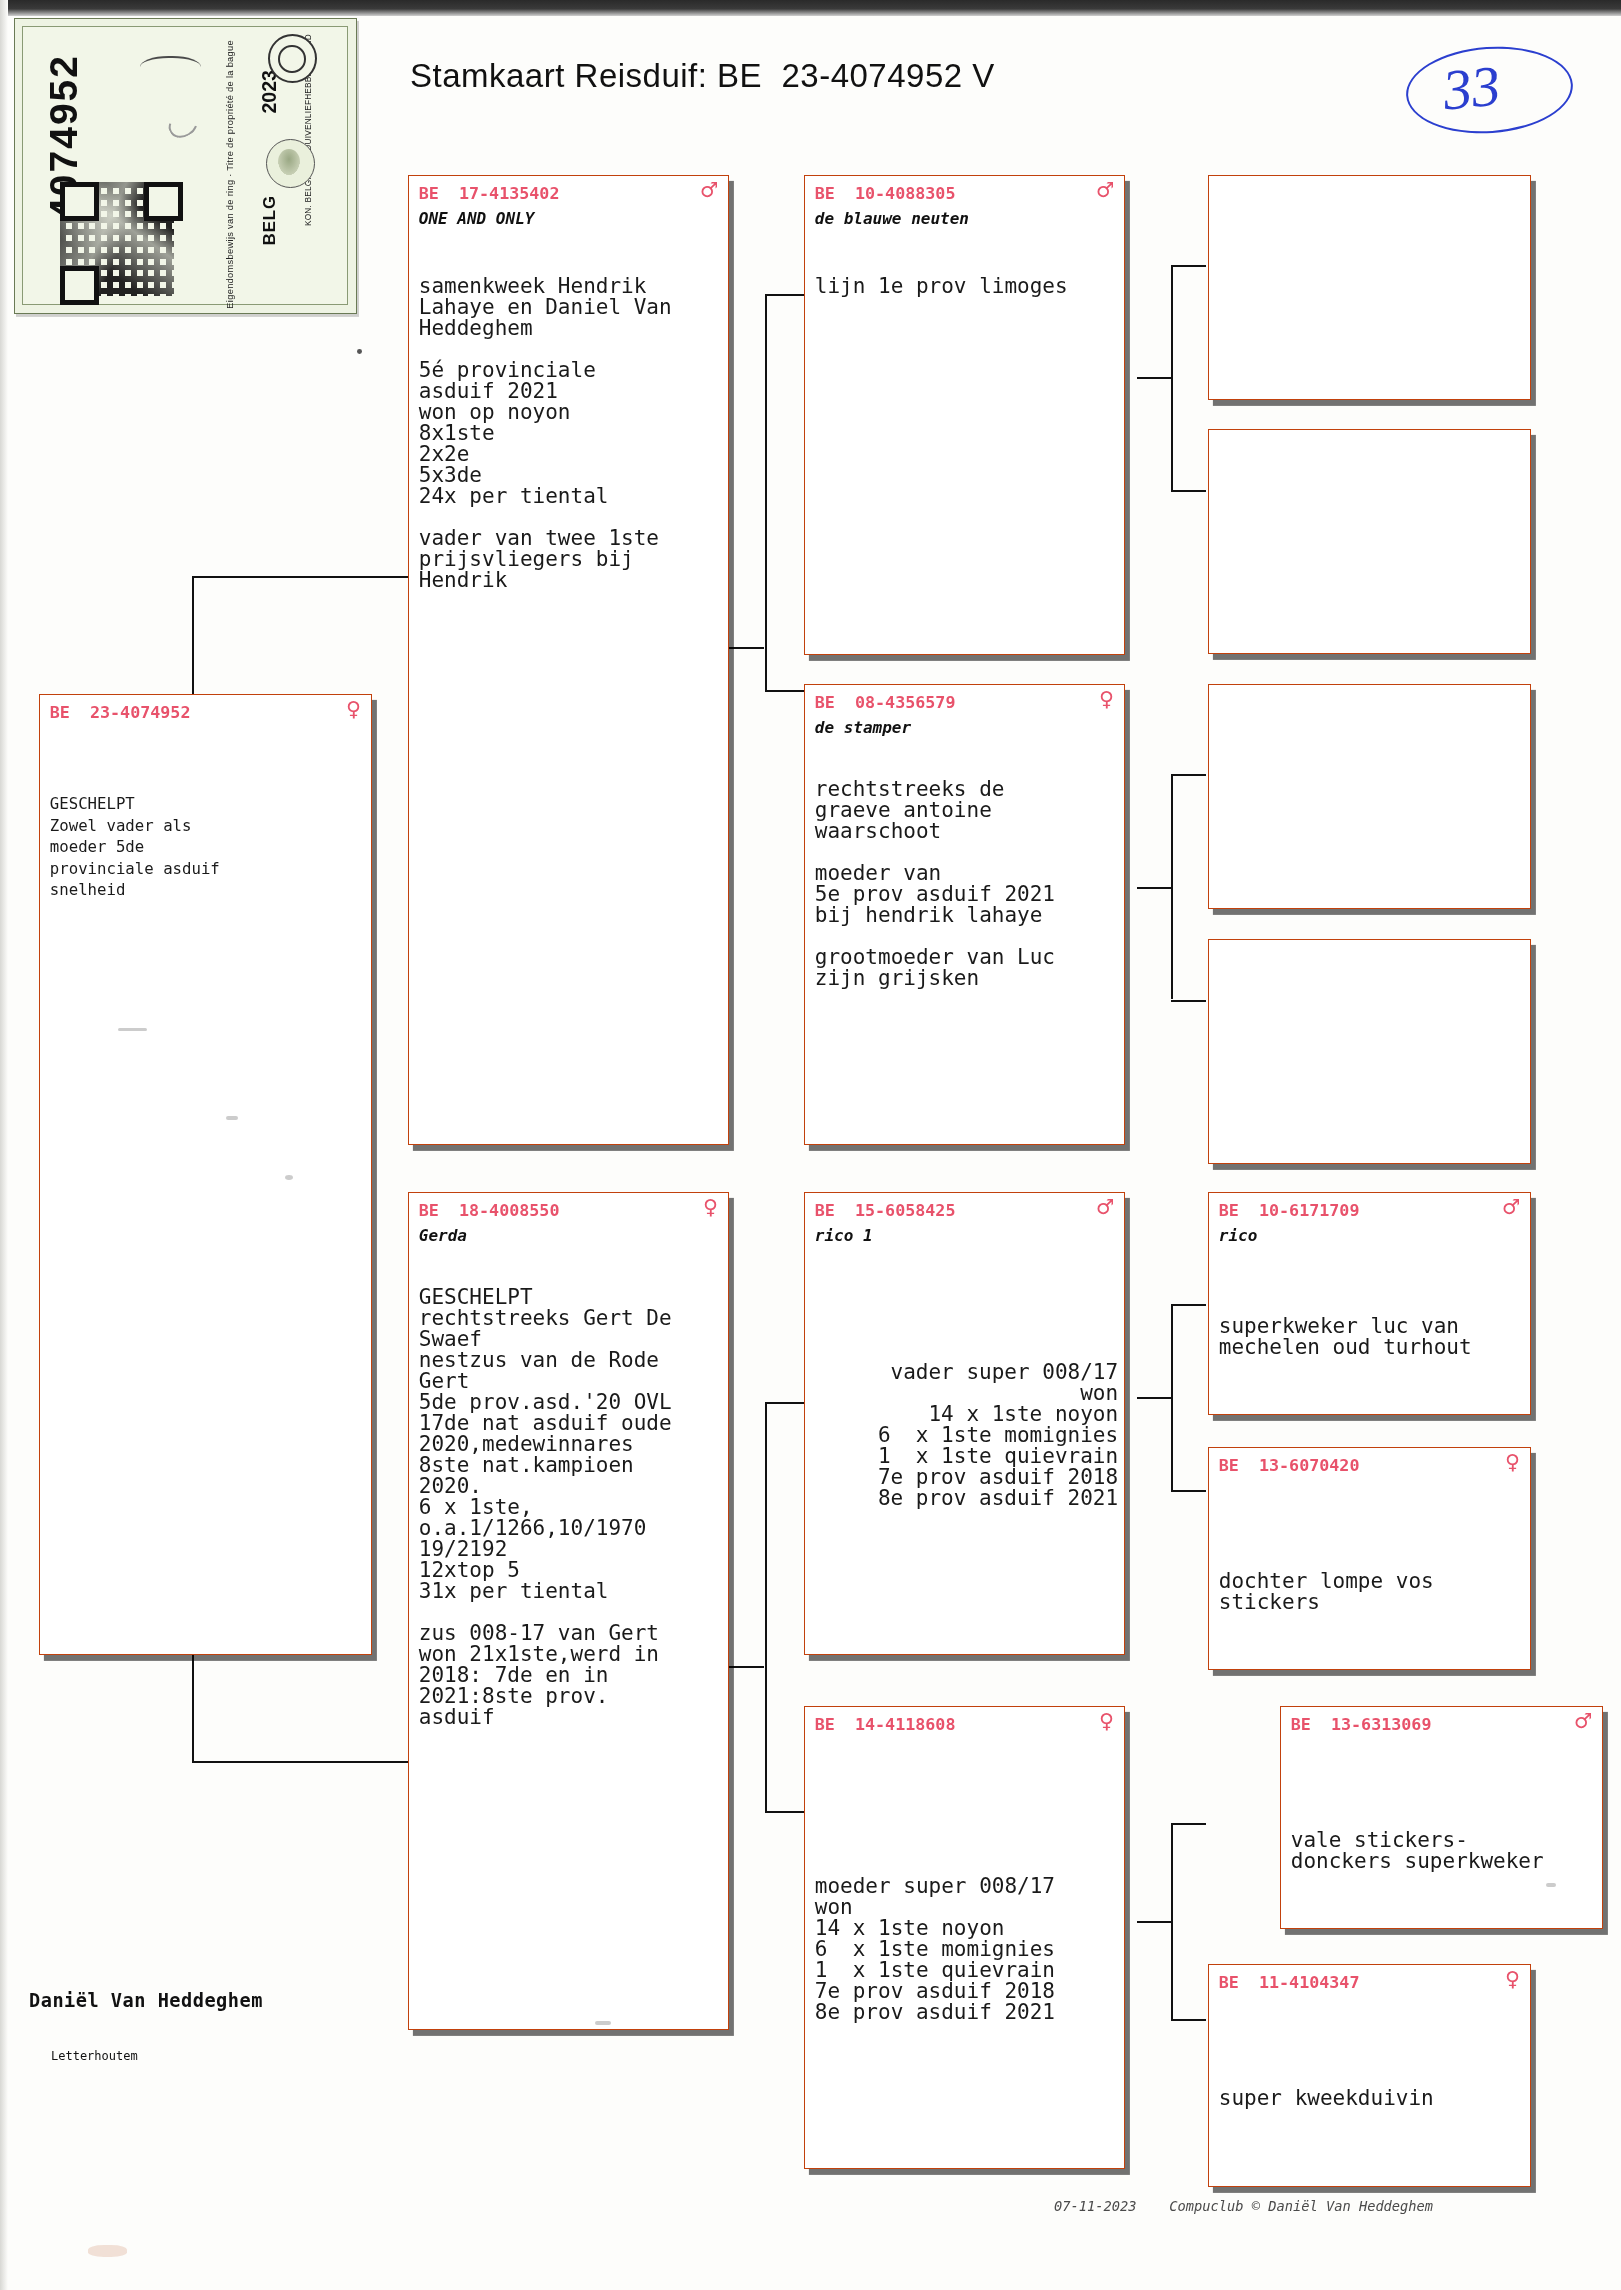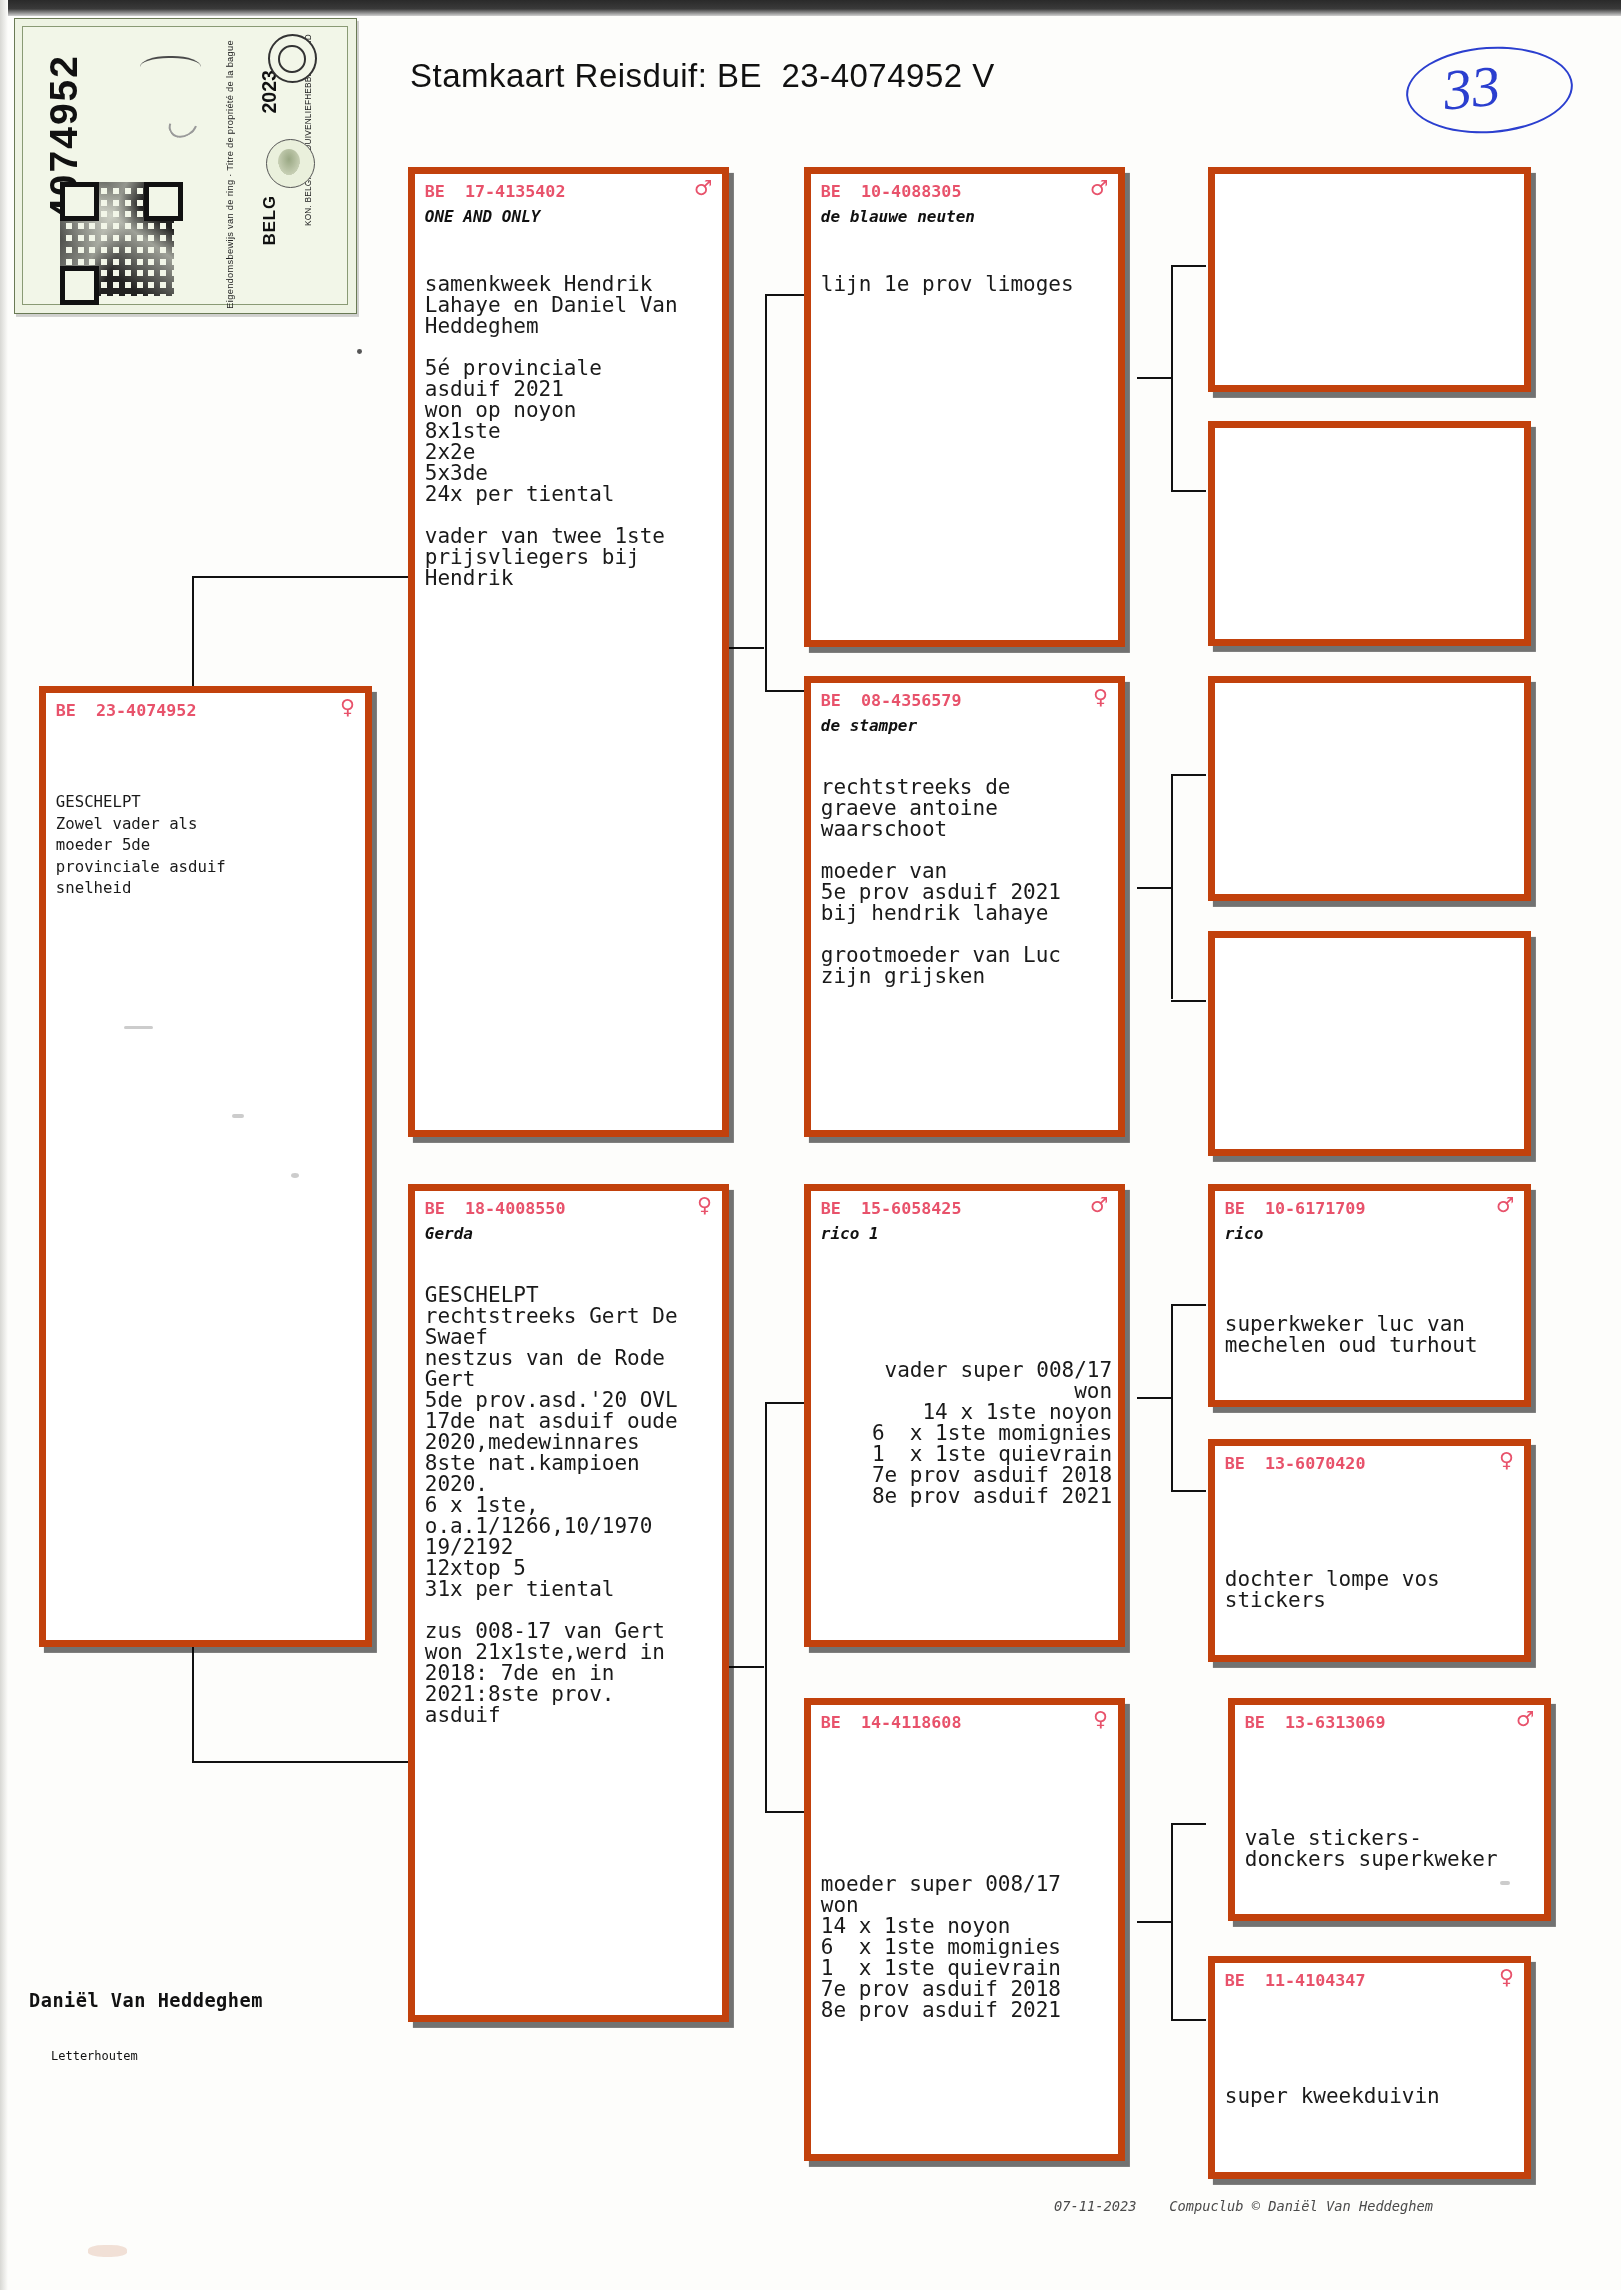--- a/index.html
+++ b/index.html
@@ -219,24 +219,25 @@
     font-size: 57px;
     color: #2b3fcf;
     transform: rotate(-6deg);
     font-style: italic;
   }
 
   
   .box {
     position: absolute;
     background: #ffffff;
-    border: 7px solid #c2410c;
+    border: 1px solid #c2410c;
     box-shadow: 4.9px 5.9px 0 rgba(0,0,0,.55);
     box-sizing: border-box;
     overflow: hidden;
+    margin-top: 8px;
   }
   .box .hdr {
     position: absolute;
     left: 9.8px; top: 6.9px;
     right: 9.8px;
     font-family: "DejaVu Sans Mono", monospace;
     font-size: 16.7px;
     font-weight: bold;
     color: #e8526b;
     letter-spacing: 0px;
@@ -523,21 +524,21 @@
     <div class="name">rico</div>
     <div class="body" style="top:123px;">superkweker luc van
 mechelen oud turhout</div>
   </div>
   <div class="box" style="left:1208px; top:1439px; width:323px; height:223px;">
     <div class="hdr">BE  13-6070420</div>
     <div class="sex">♀</div>
     <div class="body" style="top:123px;">dochter lompe vos
 stickers</div>
   </div>
-  <div class="box" style="left:1228px; top:1698px; width:323px; height:223px;">
+  <div class="box" style="left:1280px; top:1698px; width:323px; height:223px;">
     <div class="hdr">BE  13-6313069</div>
     <div class="sex">♂</div>
     <div class="body" style="top:123px;">vale stickers-
 donckers superkweker</div>
     <div class="speck" style="left:265px; top:176px; width:9.8px; height:3.9px; border-radius:2px;"></div>
   </div>
   <div class="box" style="left:1208px; top:1956px; width:323px; height:223px;">
     <div class="hdr">BE  11-4104347</div>
     <div class="sex">♀</div>
     <div class="body" style="top:123px;">super kweekduivin</div>

